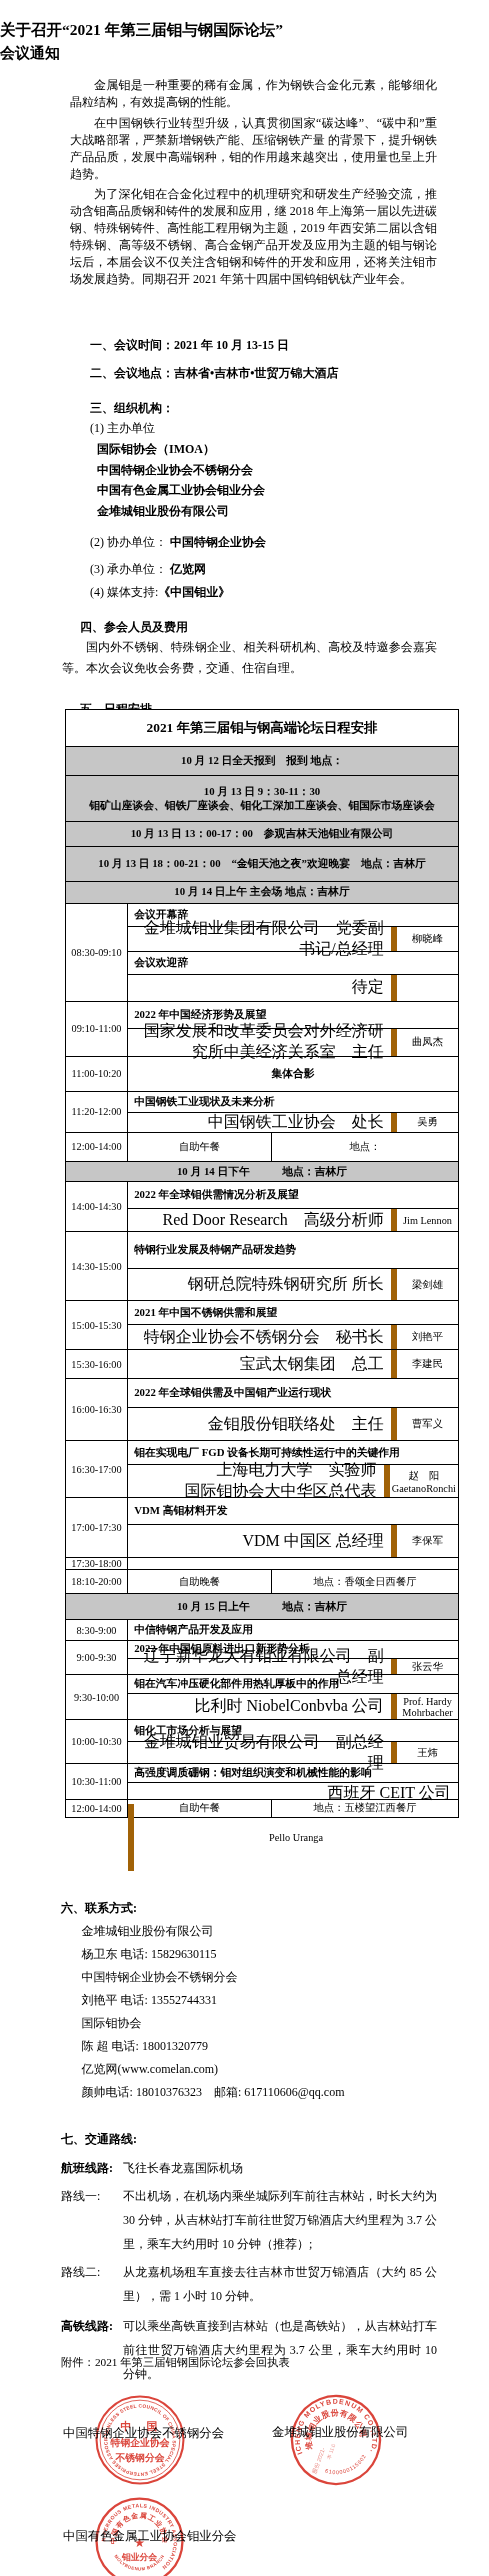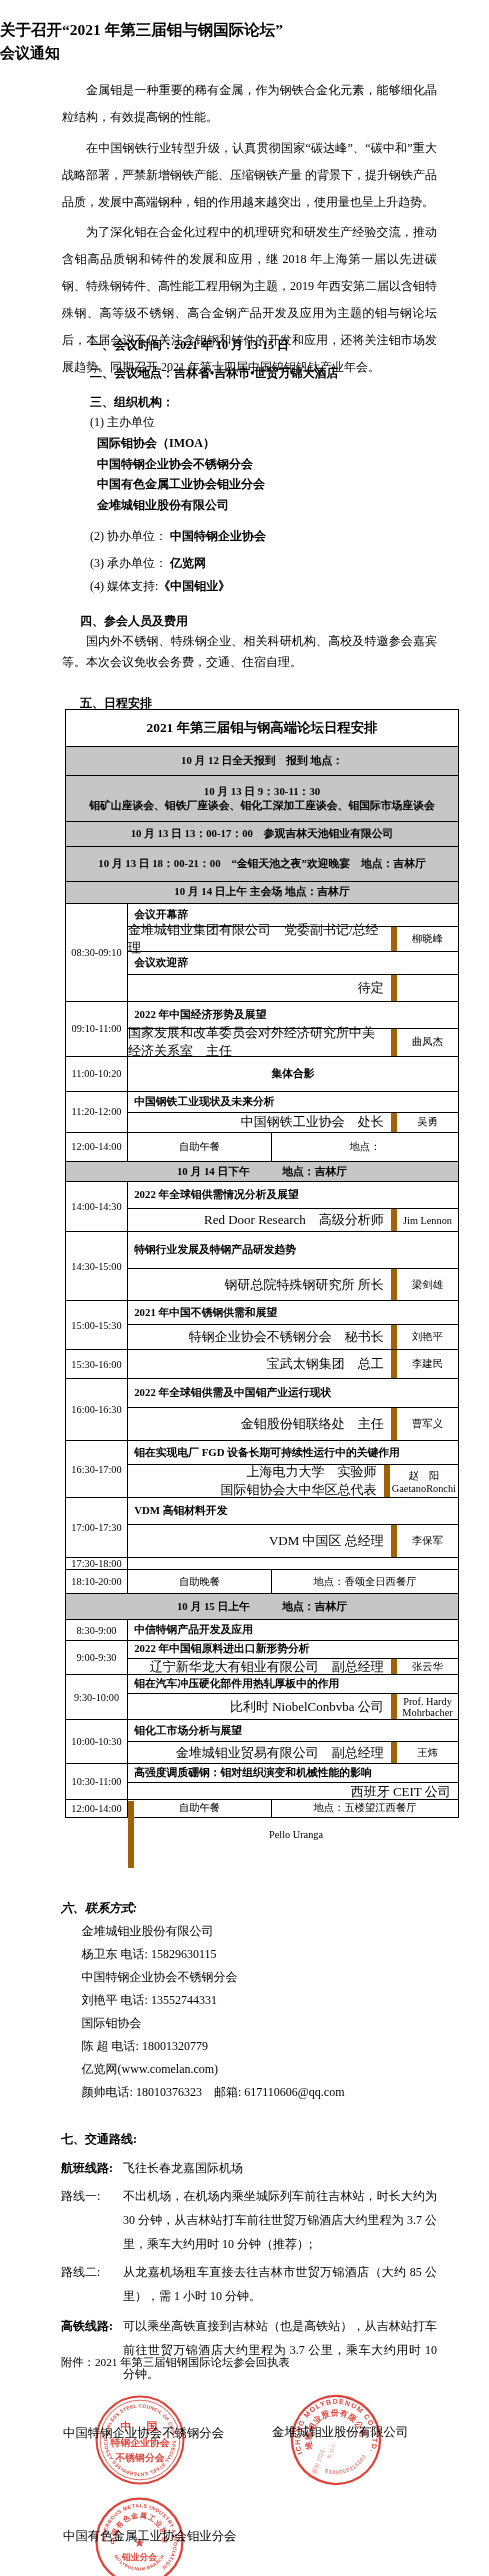--- a/index.html
+++ b/index.html
@@ -8,52 +8,52 @@
   .abs{position:absolute;}
   .bold{font-weight:bold;}
 
   
   .doc-title{left:0;width:489px;text-align:left;font-weight:bold;}
   #title1{top:19.6px;font-size:15.5px;}
   #title2{top:44px;font-size:15px;}
 
   
   #top-text{top:77px;left:62px;width:375px;}
-  #top-text p{margin:0 0 0 0;font-size:12px;line-height:27px;text-align:justify;text-indent:2em;}
+  #top-text p{margin:0 0 0 8px;font-size:12px;line-height:17px;text-align:justify;text-indent:2em;}
   #top-text p + p{margin-top:3.6px;}
 
   
   #sections{top:335px;left:62px;width:375px;font-size:12px;}
   #sections .line{line-height:20.6px;}
   .ind-a{padding-left:28px;}
   .ind-b{padding-left:35px;}
   .ind-c{padding-left:18px;}
-  .mt15{margin-top:7.7px;} .mt8{margin-top:8px;} .mt21{margin-top:10.8px;}
+  .mt15{margin-top:7.7px;} .mt8{margin-top:14px;} .mt21{margin-top:10.8px;}
   .mt12{margin-top:6.2px;} .mt5{margin-top:2.6px;} .mt27{margin-top:14px;} .mt40{margin-top:20.6px;}
   .just{text-align:justify;text-indent:2em;}
 
   
   #sch{top:709px;left:65px;width:394px;border:1.5px solid #000;box-sizing:border-box;background:#fff;font-size:10.3px;}
   .sch-title{height:36px;display:flex;align-items:center;justify-content:center;font-size:13.4px;font-weight:bold;}
   .sbanner{border-top:1px solid #000;background:#c6c6c6;font-weight:bold;font-size:10.8px;display:flex;flex-direction:column;align-items:center;justify-content:center;text-align:center;box-sizing:border-box;}
   .srow{display:flex;border-top:1px solid #000;align-items:stretch;box-sizing:border-box;}
   .stime{flex:0 0 62px;border-right:1px solid #000;display:flex;align-items:center;justify-content:center;font-size:10.3px;box-sizing:border-box;}
   .scontent{flex:1;display:flex;flex-direction:column;min-width:0;}
   .scontent > * + *{border-top:1px solid #000;}
   .stitle{display:flex;align-items:center;font-weight:bold;padding:0 6.2px;font-size:10.8px;box-sizing:border-box;}
   .sspeak{display:flex;box-sizing:border-box;}
-  .sorg{flex:1;display:flex;flex-direction:column;align-items:flex-end;justify-content:center;padding-right:7.2px;font-size:13px;box-sizing:border-box;text-align:left;}
+  .sorg{flex:1;display:flex;flex-direction:column;align-items:flex-end;justify-content:center;padding-right:7.2px;font-size:16px;box-sizing:border-box;text-align:right;}
   .sname{flex:0 0 67px;border-left:6px solid #a16207;display:flex;flex-direction:column;align-items:center;justify-content:center;font-size:10.3px;text-align:center;box-sizing:border-box;padding:0 2.1px;}
   .photo-cell{flex:1;display:flex;align-items:center;justify-content:center;font-weight:bold;font-size:10.8px;}
   .meal-cell{flex:0 0 144px;border-right:1px solid #000;display:flex;align-items:center;justify-content:center;box-sizing:border-box;}
   .loc-cell{flex:1;display:flex;align-items:center;justify-content:center;}
 
   
   #contacts{top:1896px;left:61px;width:376px;font-size:12px;}
-  #contacts .h{font-weight:bold;line-height:24px;font-style:italic;}
+  #contacts .h{font-weight:bold;line-height:24px;}
   #contacts .cline{line-height:23px;padding-left:20.6px;}
   #contacts .cline:first-of-type{margin-top:11.3px;}
   #transport{top:2127px;left:61px;width:376px;font-size:12px;}
   #transport .h{font-weight:bold;line-height:25px;}
   #transport .trow{position:relative;padding-left:62px;line-height:24px;margin-top:4.1px;text-align:justify;}
   #transport .tlabel{position:absolute;left:0;top:0;}
   #attachment{top:2355px;left:61px;font-size:11.3px;}
 
   
   .seal-label{font-size:12.4px;z-index:1;}

